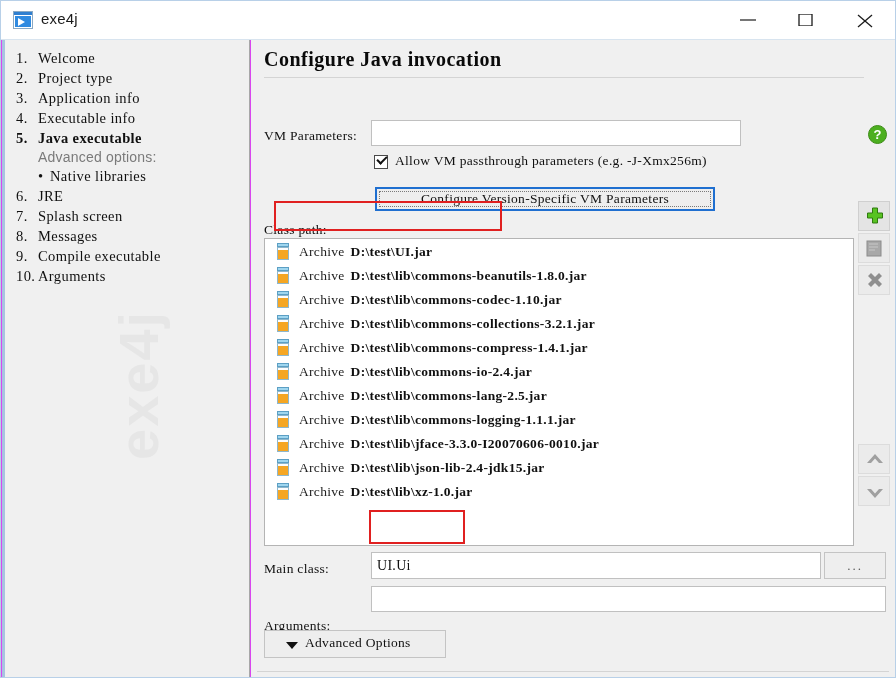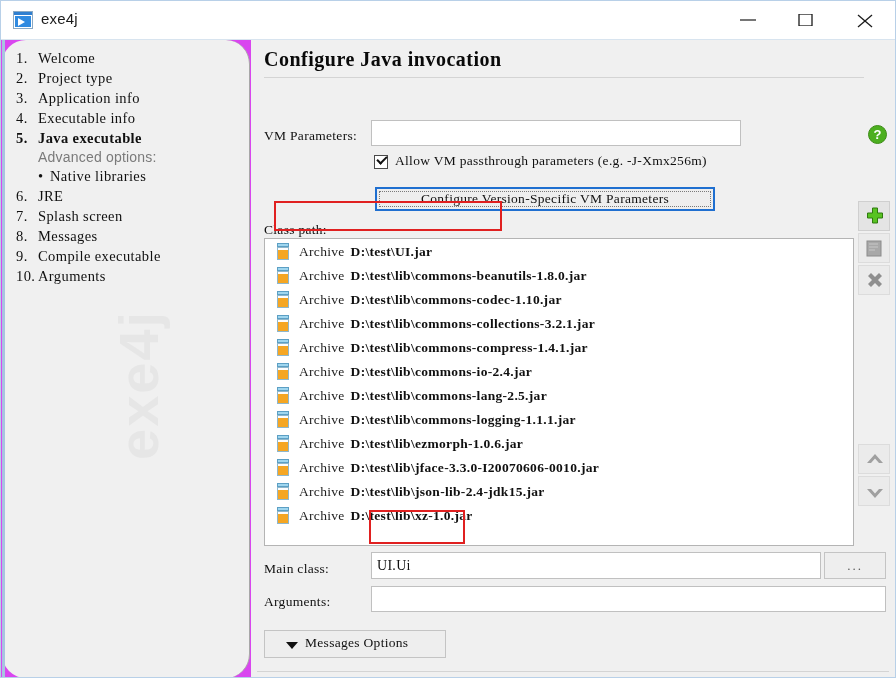--- a/index.html
+++ b/index.html
@@ -79,21 +79,20 @@
 
   
   .sidebar {
     position: absolute;
     left: 1px; top: 39px;
     width: 248px;
     height: 638px;
     background: #f0f0f0;
     border-right: 1px solid #a8a8a8;
     box-sizing: border-box;
-    border-radius: 24px;
   }
   .sidebar-accent {
     position: absolute;
     left: 0; top: 0;
     width: 3px; height: 638px;
     background: #a8c4e0;
   }
   .nav-list {
     position: absolute;
     left: 14px; top: 8px;
@@ -385,21 +384,21 @@
     box-sizing: border-box;
     text-align: center;
     font-family: "Liberation Serif", serif;
     font-size: 13px;
     color: #5a5a5a;
     line-height: 25px;
     letter-spacing: 2px;
     cursor: default;
   }
 
-  #arg-label { left: 13px; top: 554px; }
+  #arg-label { left: 13px; top: 578px; }
   #arg-input { left: 120px; top: 546px; width: 515px; height: 26px; }
 
   .adv-btn {
     position: absolute;
     left: 13px; top: 590px;
     width: 182px; height: 28px;
     background: #eeeeee;
     border: 1px solid #c4c4c4;
     box-sizing: border-box;
     cursor: default;
@@ -546,43 +545,40 @@
       <div class="list-row">
         <span class="jar-icon"><span class="jar-cap"></span><span class="jar-body"></span><span class="jar-fill"></span></span><span class="row-kind">Archive</span><span class="row-path">D:\test\lib\commons-io-2.4.jar</span>
       </div>
       <div class="list-row">
         <span class="jar-icon"><span class="jar-cap"></span><span class="jar-body"></span><span class="jar-fill"></span></span><span class="row-kind">Archive</span><span class="row-path">D:\test\lib\commons-lang-2.5.jar</span>
       </div>
       <div class="list-row">
         <span class="jar-icon"><span class="jar-cap"></span><span class="jar-body"></span><span class="jar-fill"></span></span><span class="row-kind">Archive</span><span class="row-path">D:\test\lib\commons-logging-1.1.1.jar</span>
       </div>
       <div class="list-row">
-        <span class="jar-icon"><span class="jar-cap"></span><span class="jar-body"></span><span class="jar-fill"></span></span><span class="row-kind">Archive</span><span class="row-path">D:\test\lib\ezmorph-1.0.6.jar</span>
-      </div>
-      <div class="list-row">
         <span class="jar-icon"><span class="jar-cap"></span><span class="jar-body"></span><span class="jar-fill"></span></span><span class="row-kind">Archive</span><span class="row-path">D:\test\lib\jface-3.3.0-I20070606-0010.jar</span>
       </div>
       <div class="list-row">
         <span class="jar-icon"><span class="jar-cap"></span><span class="jar-body"></span><span class="jar-fill"></span></span><span class="row-kind">Archive</span><span class="row-path">D:\test\lib\json-lib-2.4-jdk15.jar</span>
       </div>
       <div class="list-row">
         <span class="jar-icon"><span class="jar-cap"></span><span class="jar-body"></span><span class="jar-fill"></span></span><span class="row-kind">Archive</span><span class="row-path">D:\test\lib\xz-1.0.jar</span>
       </div>
     </div>
 
     <div class="field-label" id="mc-label">Main class:</div>
     <input class="txt-input" id="mc-input" type="text" value="UI.Ui" style="">
     <div class="browse-btn">...</div>
 
     <div class="field-label" id="arg-label">Arguments:</div>
     <input class="txt-input" id="arg-input" type="text" value="" style="">
 
     <div class="adv-btn">
       <span class="caret-down"></span>
-      <span>Messages Options</span>
+      <span>Advanced Options</span>
     </div>
 
     <div class="footer-rule"></div>
 
   </div>
 
   <div class="side-tools">
     <div class="tool-btn">
       <svg width="22" height="22" viewBox="0 0 22 22">
         <path d="M8.5 2 h5 v5 h5 v5 h-5 v5 h-5 v-5 h-5 v-5 h5 z" fill="#58c322" stroke="#2f7a0f" stroke-width="1"></path>

